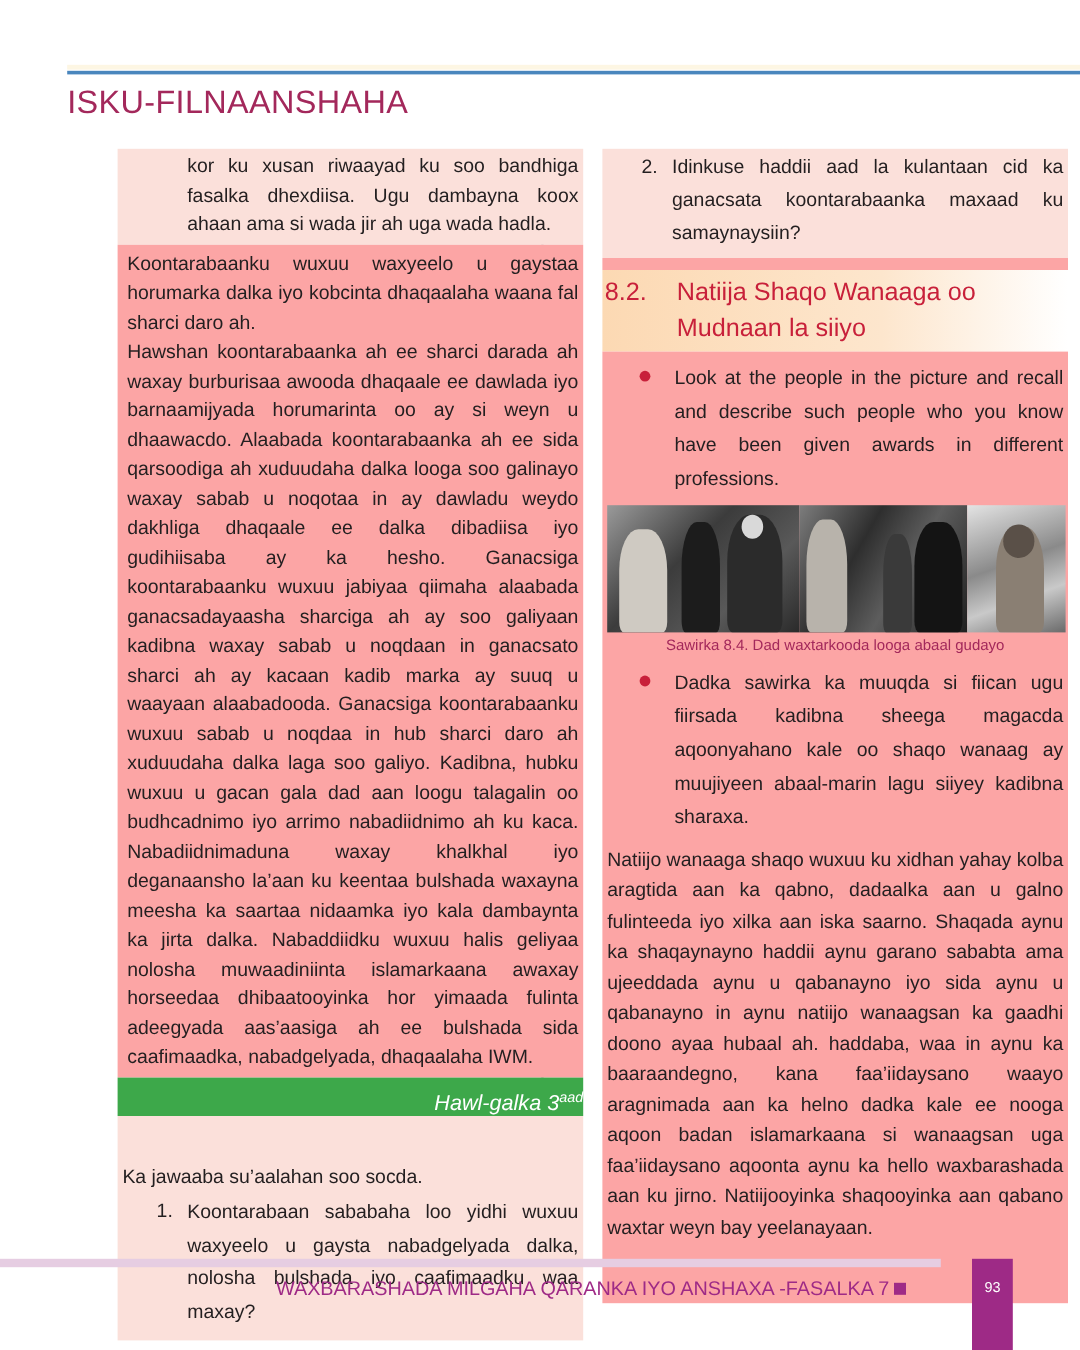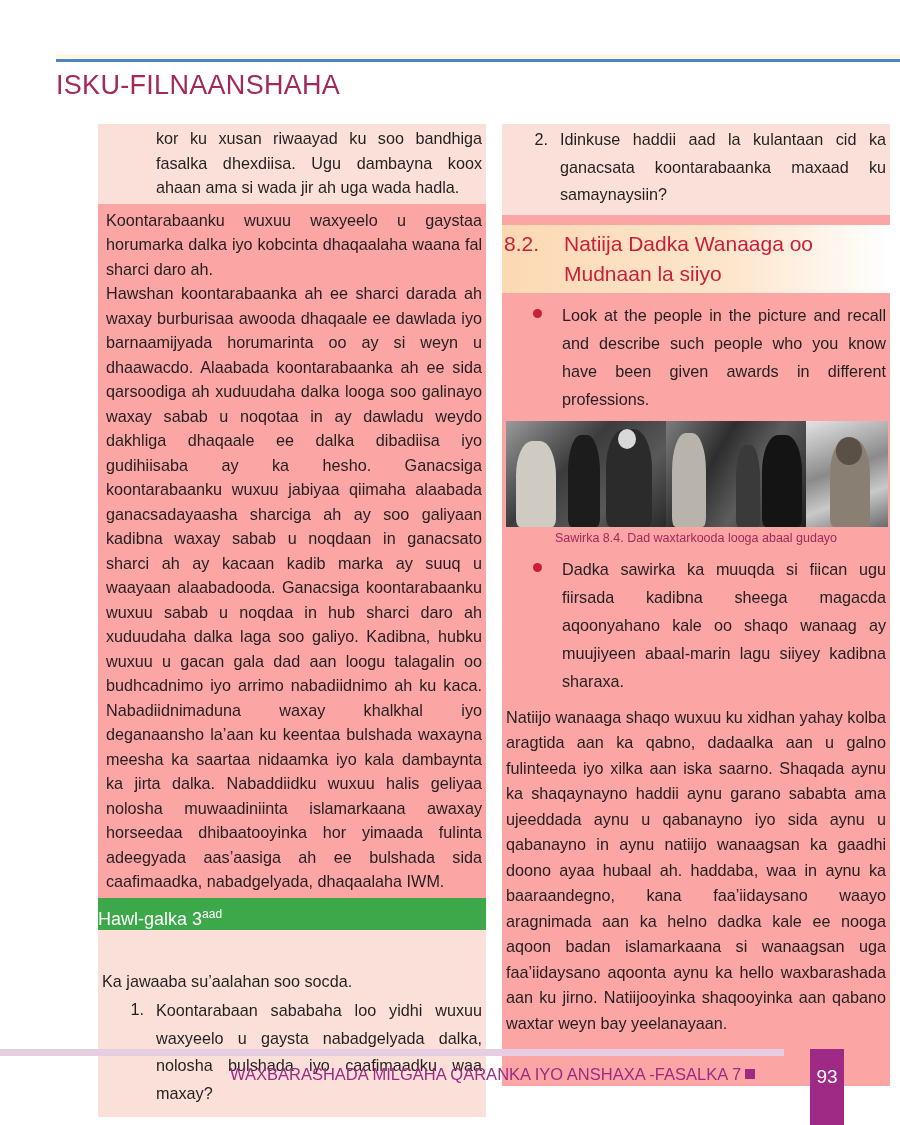--- a/index.html
+++ b/index.html
@@ -31,22 +31,22 @@
   .block { box-sizing: border-box; }
   .pink { background: #fbe0da; }
   .blue { background: #fca5a5; }
   .para {
     font-size: 16.2px; line-height: 24.5px; text-align: justify;
     margin: 0;
   }
   .indented { padding-left: 58px; padding-right: 4px; }
   .blue-para { padding: 4px 4px 4px 8px; }
   .activity-bar {
-    background: #3da84a; color: #fff; text-align: left;
-    font-size: 18px; height: 32px; line-height: 32px;
+    background: #3da84a; color: #fff; text-align: right;
+    font-size: 18px; height: 32px; line-height: 32px; font-style: italic;
   }
   .activity-bar sup { font-size: 12px; }
   .ol-item { display: flex; }
   .ol-num { width: 58px; text-align: right; padding-right: 12px; box-sizing: border-box; flex-shrink: 0; font-size: 16.2px; line-height: 24.5px; }
   .ol-text { flex: 1; font-size: 16.2px; line-height: 24.5px; text-align: justify; padding-right: 4px; }
   .section-heading {
     display: flex; background: linear-gradient(90deg, #fcd9b3 0%, #fde6cd 60%, #ffffff 100%);
     color: #c8203a; font-size: 21px; line-height: 30px; padding: 4px 0;
   }
   .section-num { width: 60px; flex-shrink: 0; padding-left: 2px; }
@@ -77,21 +77,21 @@
     position: absolute; left: 0; top: 1049px; width: 784px; height: 7px; background: #e6cde2;
   }
   .footer-text {
     position: absolute; left: 230px; top: 1065px; font-size: 16.5px; color: #9e2a86;
   }
   .footer-square {
     position: absolute; left: 745px; top: 1069px; width: 10px; height: 10px; background: #9e2a86;
   }
   .page-tab {
     position: absolute; left: 810px; top: 1049px; width: 34px; height: 76px; background: #9e2a86;
-    color: #ffffff; font-size: 19px; text-align: center; padding-top: 17px; box-sizing: border-box;
+    color: #ffffff; font-size: 12px; text-align: center; padding-top: 17px; box-sizing: border-box;
   }
 </style>
 </head>
 <body>
 
 <div class="top-rule-light"></div>
 <div class="top-rule"></div>
 <div class="page-header">ISKU-FILNAANSHAHA</div>
 
 <div class="divider"></div>
@@ -119,21 +119,21 @@
 <div class="col col-right">
   <div class="block pink" style="padding:2px 0 6px;">
     <div class="ol-item">
       <div class="ol-num" style="line-height:27.5px;">2.</div>
       <div class="ol-text" style="line-height:27.5px;">Idinkuse haddii aad la kulantaan cid ka ganacsata koontarabaanka maxaad ku samaynaysiin?</div>
     </div>
   </div>
   <div class="block blue" style="height:10px;"></div>
   <div class="section-heading">
     <div class="section-num">8.2.</div>
-    <div class="section-title">Natiija Dadka Wanaaga oo Mudnaan la siiyo</div>
+    <div class="section-title">Natiija Shaqo Wanaaga oo Mudnaan la siiyo</div>
   </div>
   <div class="block blue" style="padding-top:4px;">
     <div class="bullet-item">
       <div class="bullet-dot">
           <span></span>
         </div>
       <div class="bullet-text">Look at the people in the picture and recall and describe such people who you know  have been given awards in different professions.</div>
     </div>
     <div class="photo-strip">
       <div class="photo photo1">

